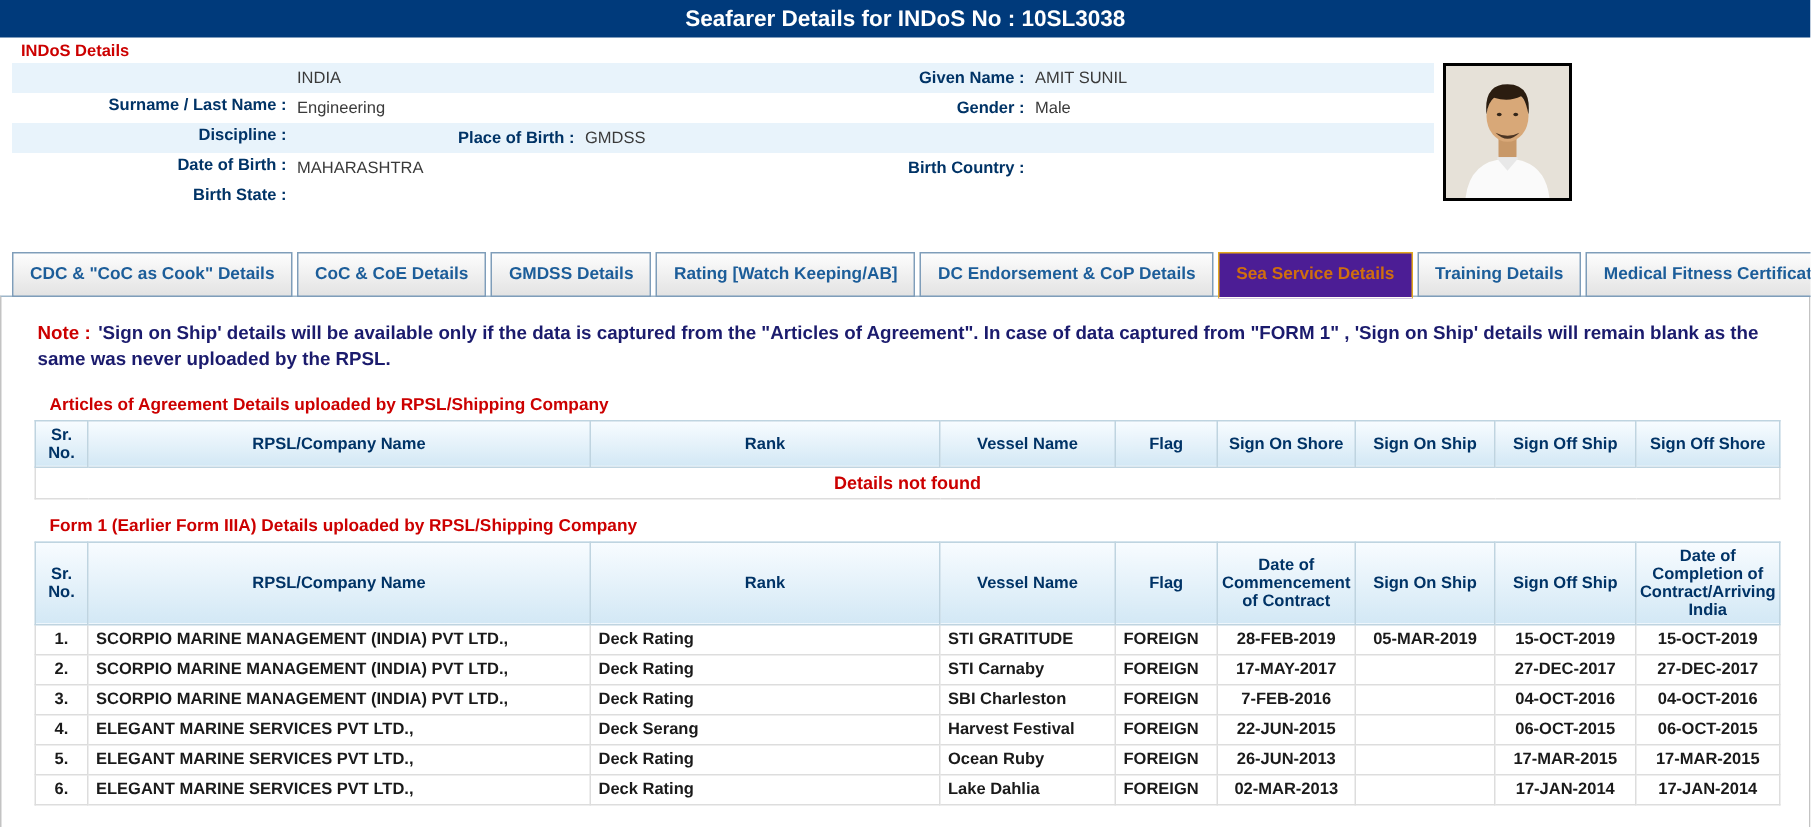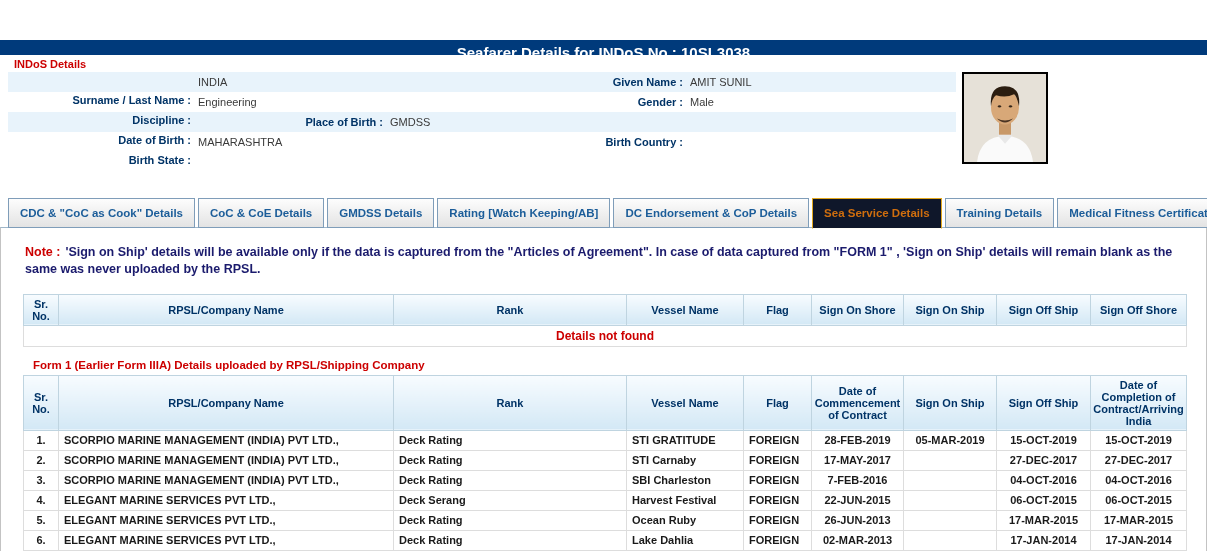--- a/index.html
+++ b/index.html
@@ -6,24 +6,24 @@
   html, body { margin: 0; padding: 0; }
   body {
     width: 1207px;
     min-height: 551px;
     background: #fff;
     font-family: "Liberation Sans", sans-serif;
     position: relative;
   }
 
   .header-bar {
-    height: 15px; line-height: 25px;
+    height: 25px; line-height: 25px;
     background: var(--header-bar, #003a7b);
     color: #fff; text-align: center;
-    font-size: 15px; font-weight: bold; margin-top: 40px;
+    font-size: 15px; font-weight: bold;
   }
 
   .indos-label {
     color: var(--accent-red, #cc0000);
     font-weight: bold; font-size: 11px;
     margin: 3px 0 2px 14px;
   }
 
   .details-wrap { position: relative; min-height: 96px; }
   .detail-row {
@@ -50,21 +50,21 @@
   }
   .tab {
     border: 1px solid #7f9db9;
     background: linear-gradient(#fdfdfd, #e3e3e3);
     color: var(--tab-text-blue, #1c5d99);
     font-weight: bold; font-size: 11.5px;
     padding: 8px 11px; white-space: nowrap; cursor: pointer;
   }
   .tab.active {
     border: 1px solid var(--active-tab-border, #e3a81d);
-    background: #0f172a;
+    background: #4c1d95;
     color: var(--active-tab-text, #cf6e0e);
     border-bottom-color: #fffdf5;
     padding-bottom: 9px; margin-bottom: -1px;
   }
 
   .content {
     border: 1px solid #c3c3c3; border-top-color: #9eb6c9;
     margin-top: -1px; background: #fff;
     padding: 6px 0 24px 0;
   }
@@ -163,20 +163,21 @@
   <div class="tab">Training Details</div>
   <div class="tab">Medical Fitness Certificate</div>
 </div>
 
 <div class="content">
 
   <div class="note">
     <span class="note-prefix">Note :</span><span>'Sign on Ship' details will be available only if the data is captured from the "Articles of Agreement". In case of data captured from "FORM 1" , 'Sign on Ship' details will remain blank as the same was never uploaded by the RPSL.</span>
   </div>
 
+  <div class="section-title">Articles of Agreement Details uploaded by RPSL/Shipping Company</div>
   <table class="grid">
     <colgroup>
       <col style="width:35px">
         <col style="width:335px">
         <col style="width:233px">
         <col style="width:117px">
         <col style="width:68px">
       <col style="width:92px">
         <col style="width:93px">
         <col style="width:94px">

